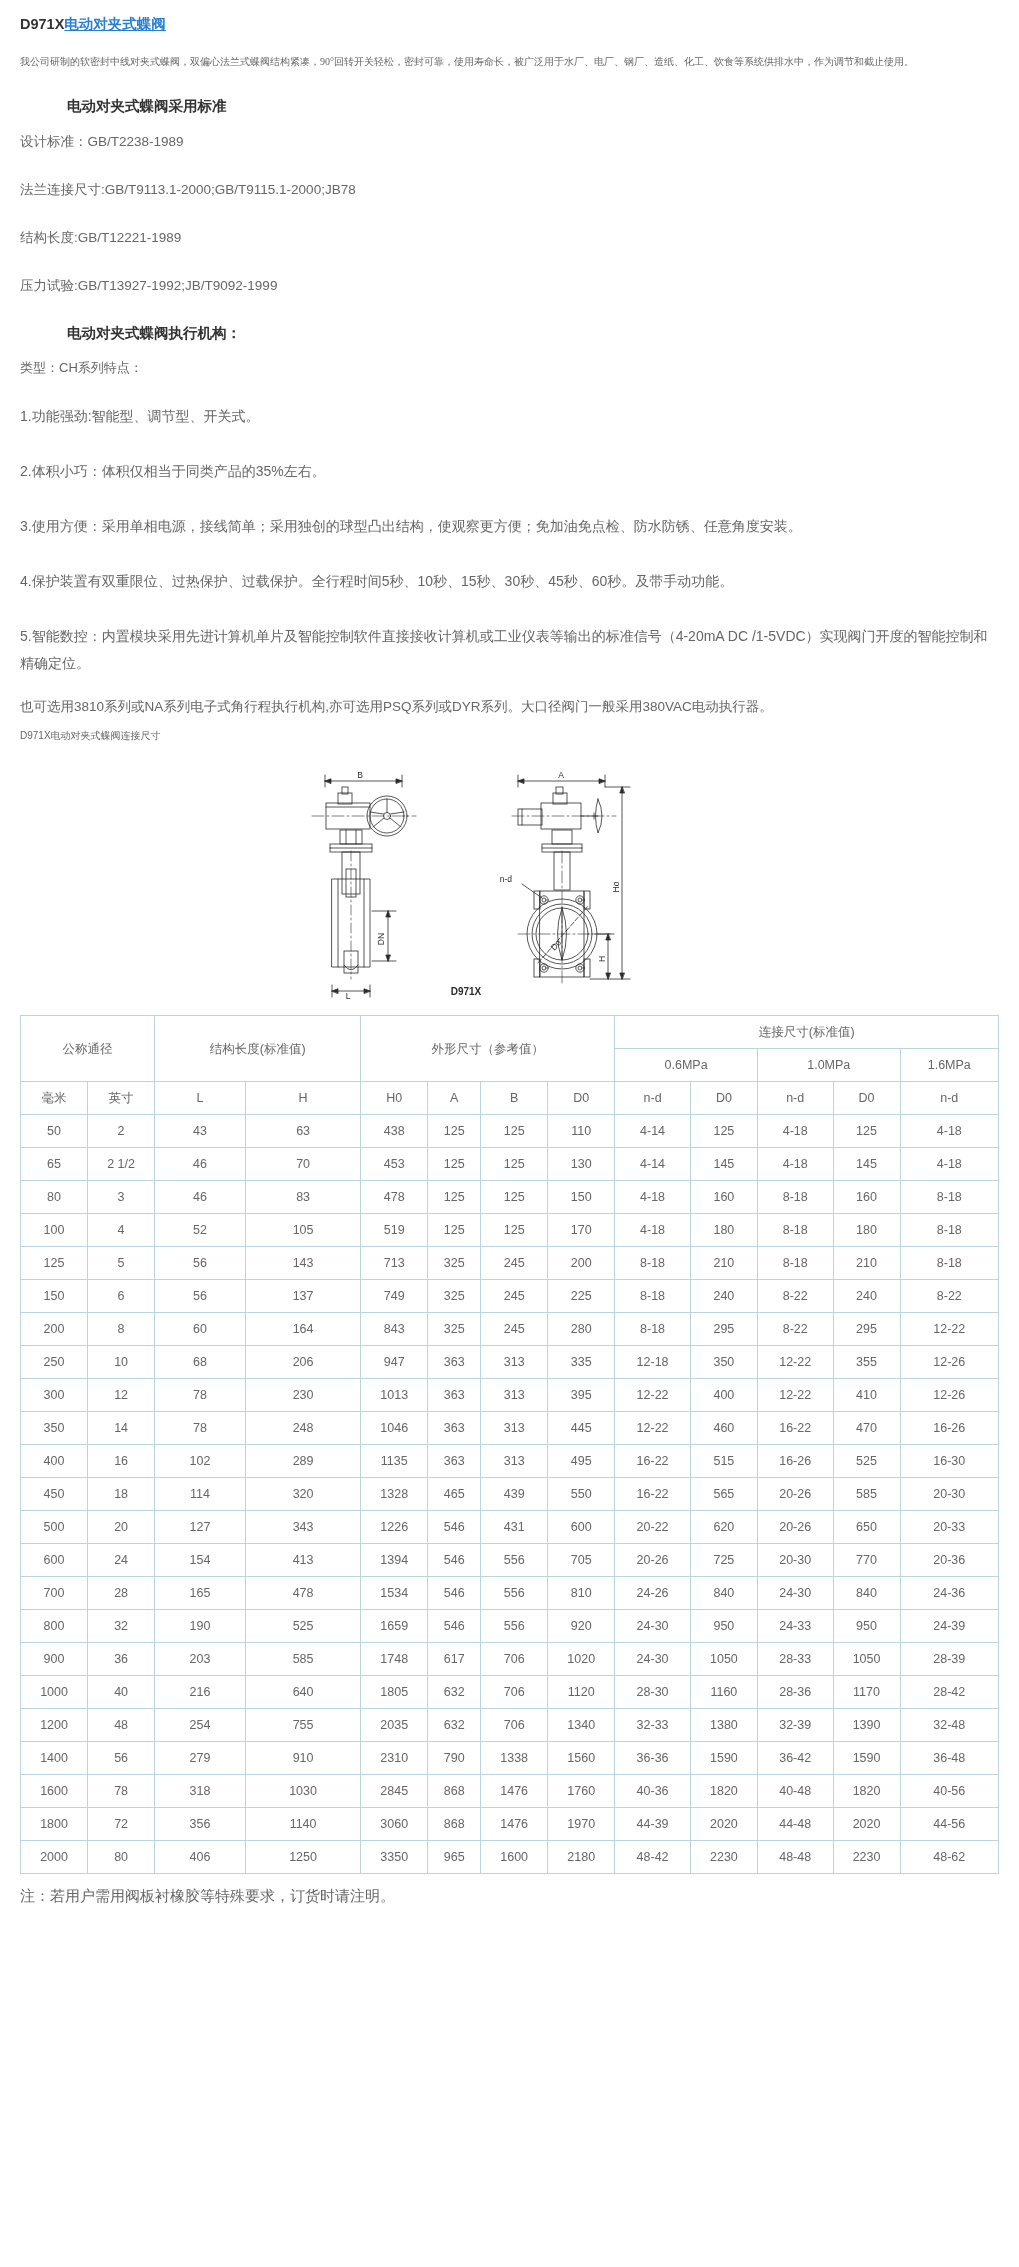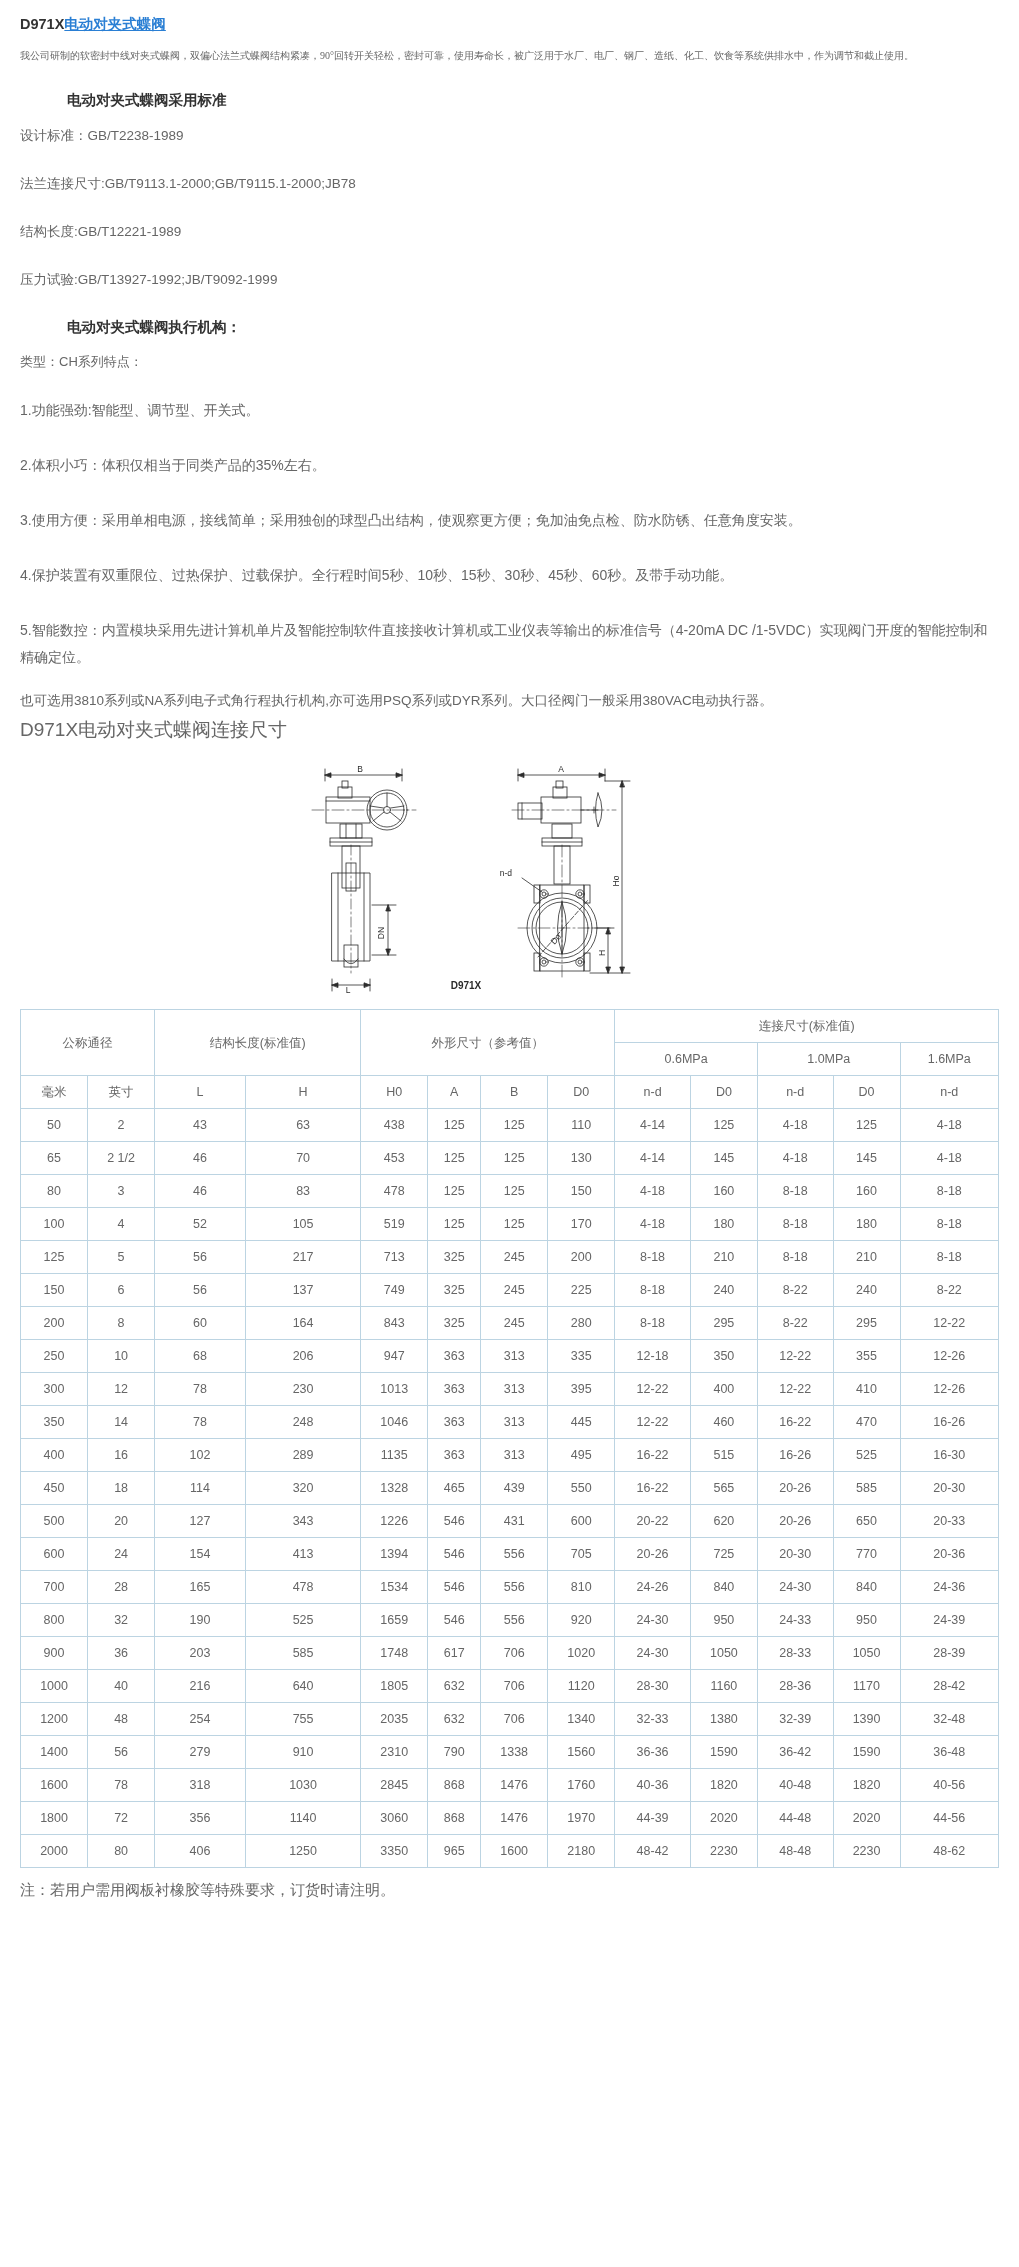--- a/index.html
+++ b/index.html
@@ -13,21 +13,21 @@
     color: #666666;
     font-size: 13px;
     -webkit-font-smoothing: antialiased;
   }
   .page { width: 1019px; padding: 14px 20px 20px 20px; }
 
   h1.title {
     font-size: 14.5px;
     font-weight: bold;
     color: #333333;
-    margin: 0 0 8px 0;
+    margin: 0 0 14px 0;
     line-height: 1.4;
   }
   h1.title .link {
     color: #2a7fd4;
     text-decoration: underline;
     font-weight: bold;
     cursor: pointer;
   }
 
   p.body-text {
@@ -69,21 +69,21 @@
 
   p.note-line {
     margin: 0 0 6px 0;
     font-size: 13.5px;
     color: #666666;
     line-height: 24px;
   }
 
   p.caption-line {
     margin: 0 0 4px 0;
-    font-size: 19px;
+    font-size: 10px;
     color: #666666;
     line-height: 22px;
   }
 
   .figure {
     width: 100%;
     display: flex;
     justify-content: center;
     align-items: flex-start;
     margin: 2px 0 14px 0;
@@ -366,21 +366,21 @@
           <td>4-18</td>
           <td>180</td>
           <td>8-18</td>
           <td>180</td>
           <td>8-18</td>
         </tr>
         <tr>
           <td>125</td>
           <td>5</td>
           <td>56</td>
-          <td>217</td>
+          <td>143</td>
           <td>713</td>
           <td>325</td>
           <td>245</td>
           <td>200</td>
           <td>8-18</td>
           <td>210</td>
           <td>8-18</td>
           <td>210</td>
           <td>8-18</td>
         </tr>

